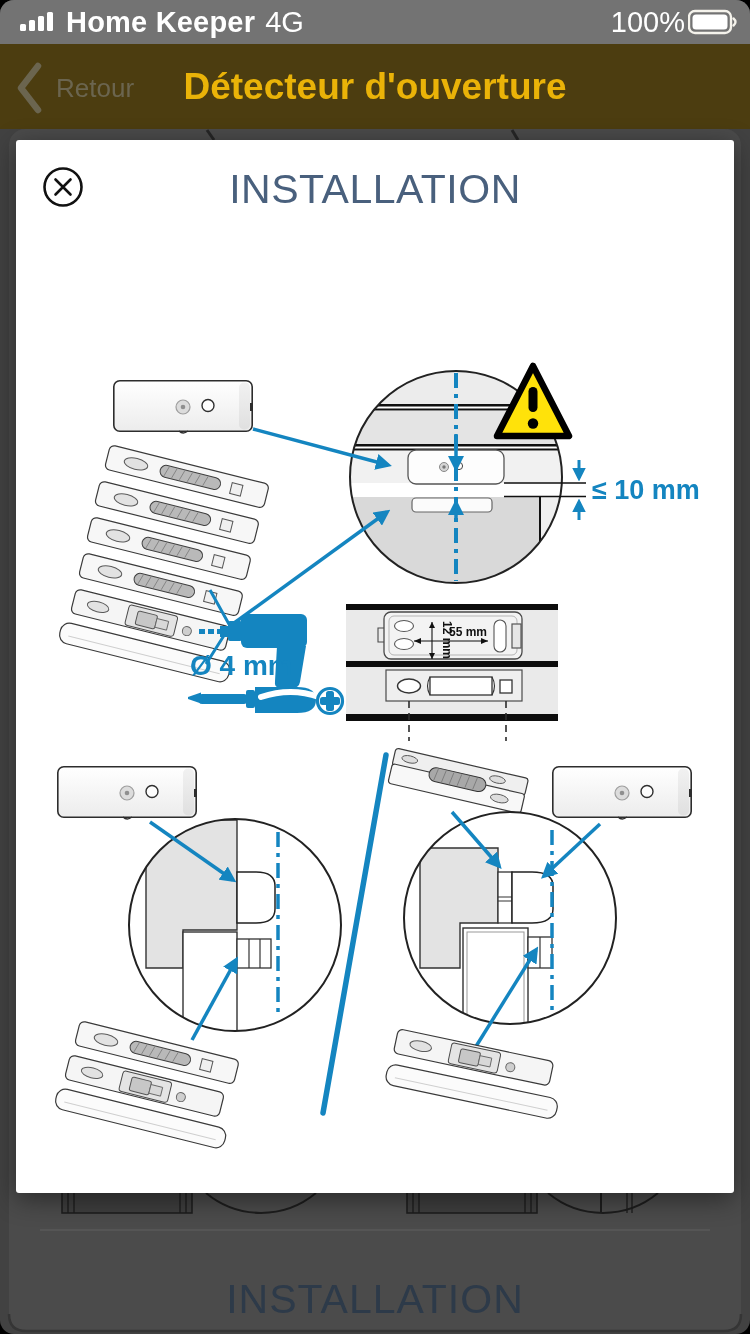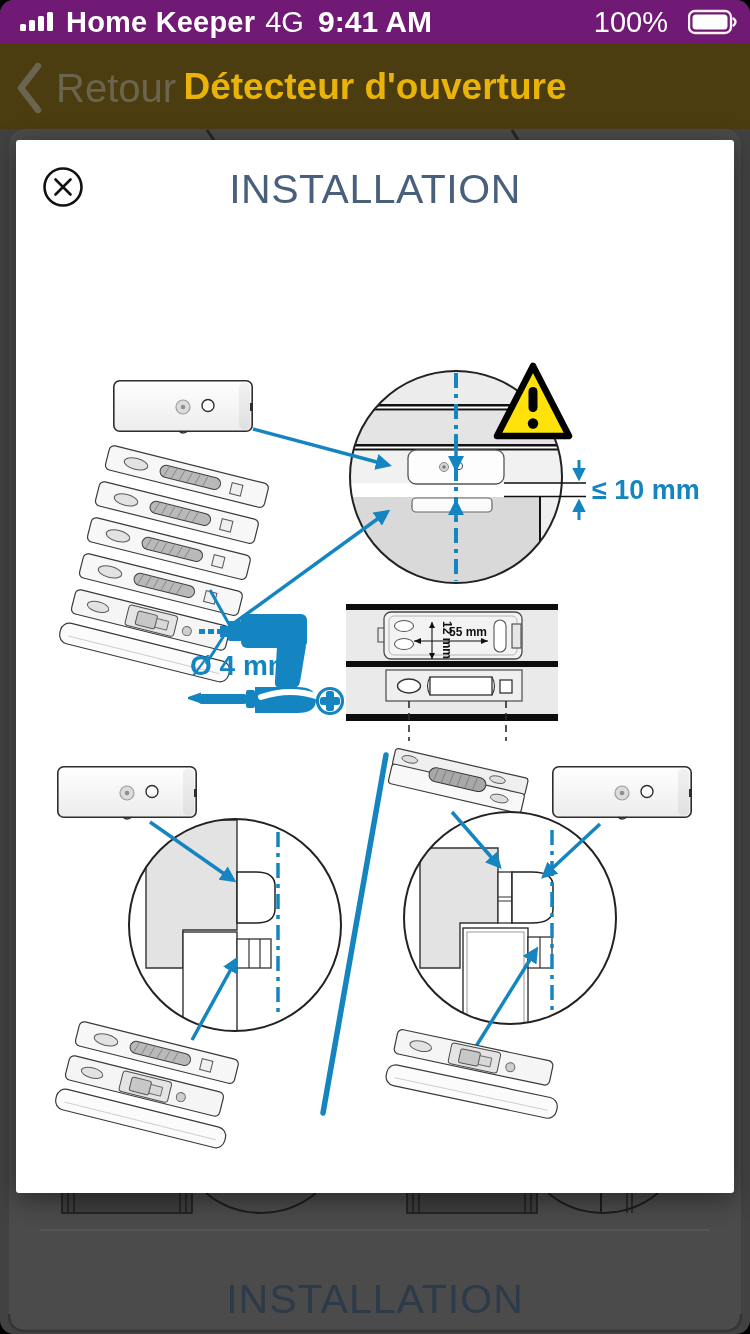--- a/index.html
+++ b/index.html
@@ -1,31 +1,31 @@
 <!DOCTYPE html>
 <html><head>
 <meta charset="utf-8">
 <style>
   html,body{margin:0;padding:0;background:#000;}
   *{box-sizing:border-box;}
   .screen{position:relative;width:750px;height:1334px;overflow:hidden;margin:0 auto;
           background:#424242;border-radius:14px;font-family:"Liberation Sans",sans-serif;}
   
-  .statusbar{position:absolute;left:0;top:0;width:750px;height:44px;background:#701a75;
+  .statusbar{position:absolute;left:0;top:0;width:750px;height:44px;background:#737373;
              display:flex;align-items:center;color:#fff;}
   .sb-left{display:flex;align-items:center;gap:10px;margin-left:20px;}
   .sb-carrier{font-size:29px;font-weight:600;letter-spacing:.2px;}
   .sb-net{font-size:29px;font-weight:400;}
   .sb-time{position:absolute;left:0;right:0;text-align:center;font-size:30px;font-weight:700;}
-  .sb-right{position:absolute;right:12px;top:0;height:44px;display:flex;align-items:center;gap:20px;}
+  .sb-right{position:absolute;right:12px;top:0;height:44px;display:flex;align-items:center;gap:3px;}
   .sb-batt-pct{font-size:29px;font-weight:400;}
   
   .navbar{position:absolute;left:0;top:44px;width:750px;height:85px;background:#4c3d10;}
   .nav-back{position:absolute;left:16px;top:18px;display:flex;align-items:center;gap:14px;cursor:pointer;}
-  .nav-back-label{font-size:40px;color:#6b654f;}
+  .nav-back-label{font-size:26px;color:#6b654f;}
   .nav-title{position:absolute;left:0;right:0;top:22px;text-align:center;font-size:37px;
              font-weight:700;color:#eab308;}
   
   .under-svg{position:absolute;left:0;top:0;z-index:1;}
   .under-title{position:absolute;left:0;top:1276px;width:750px;text-align:center;z-index:1;
                font-size:41px;letter-spacing:1px;color:#2d3a49;font-weight:400;}
   
   .modal{position:absolute;left:16px;top:140px;width:718px;height:1053px;background:#fff;
          border-radius:3px;z-index:2;box-shadow:0 6px 26px rgba(0,0,0,.45);}
   .modal-close{position:absolute;left:26px;top:26px;width:42px;height:42px;cursor:pointer;}
@@ -64,21 +64,20 @@
     <div class="sb-left">
       <svg width="36" height="22" viewBox="0 0 36 22">
         <rect x="0" y="13" width="6" height="7" rx="1.5" fill="#fff"></rect>
         <rect x="9" y="9" width="6" height="11" rx="1.5" fill="#fff"></rect>
         <rect x="18" y="5" width="6" height="15" rx="1.5" fill="#fff"></rect>
         <rect x="27" y="1" width="6" height="19" rx="1.5" fill="#fff"></rect>
       </svg>
       <span class="sb-carrier">Home Keeper</span>
       <span class="sb-net">4G</span>
     </div>
-    <div class="sb-time">9:41 AM</div>
     <div class="sb-right">
       <span class="sb-batt-pct">100%</span>
       <svg width="50" height="26" viewBox="0 0 50 26">
         <rect x="1" y="2" width="42" height="22" rx="6" fill="none" stroke="#f5f3ec" stroke-width="2.4"></rect>
         <rect x="4.5" y="5.5" width="35" height="15" rx="3.5" fill="#fff"></rect>
         <path d="M45.5,9.5 q4,3.5 0,7" fill="none" stroke="#f5f3ec" stroke-width="2.4" stroke-linecap="round"></path>
       </svg>
     </div>
   </div>
 

